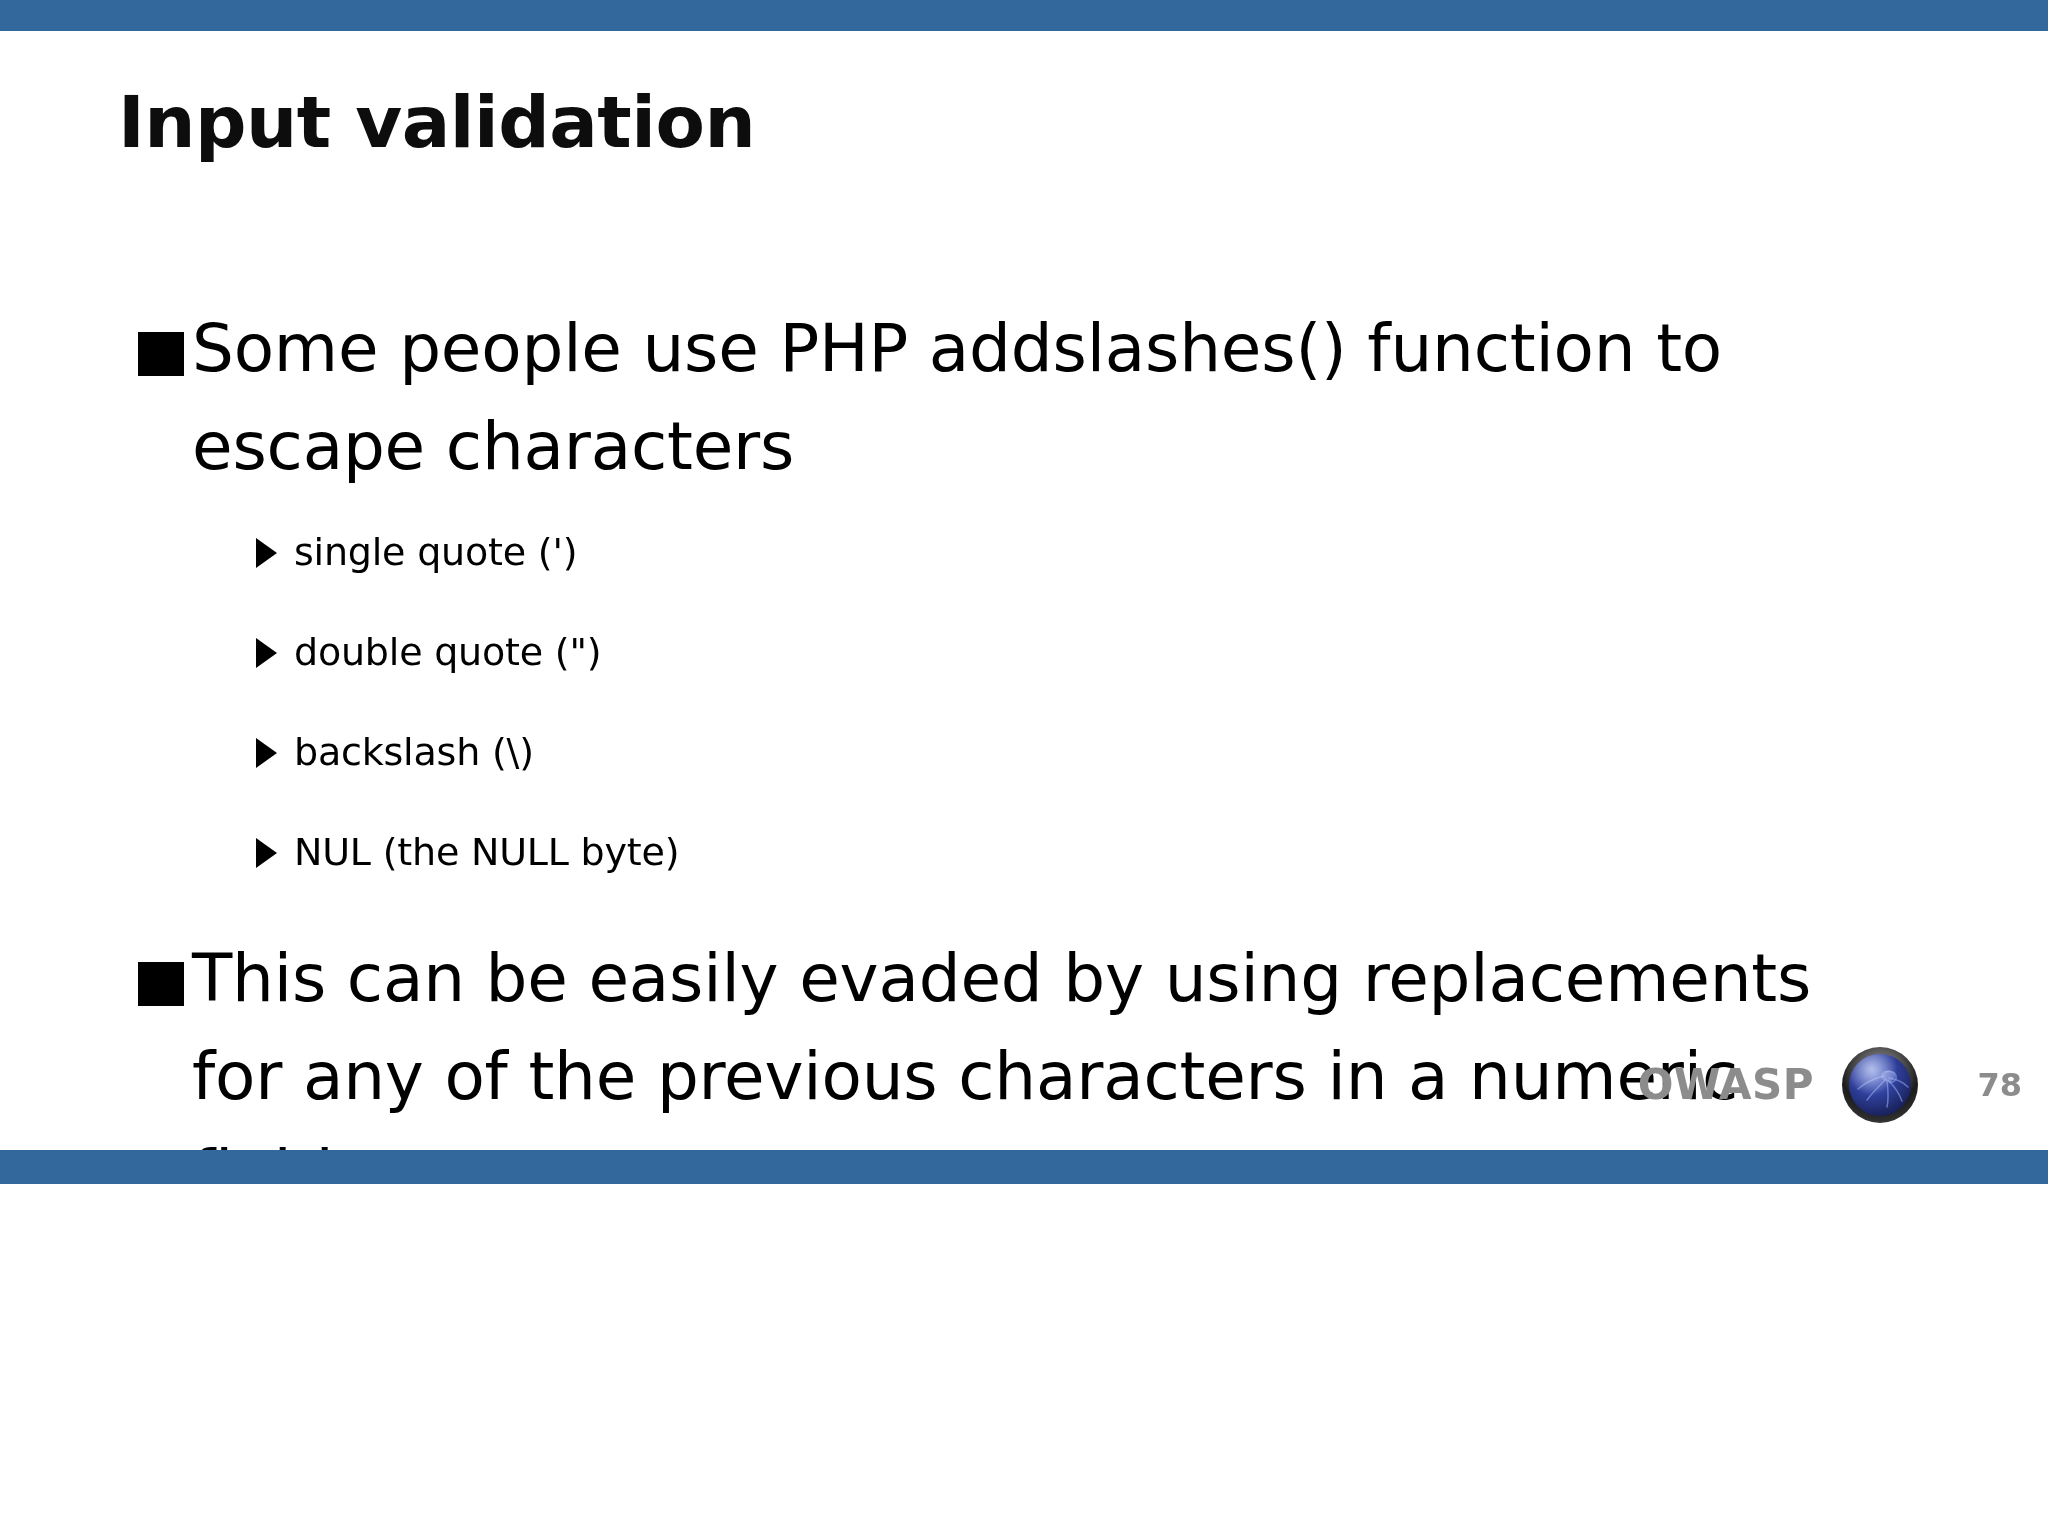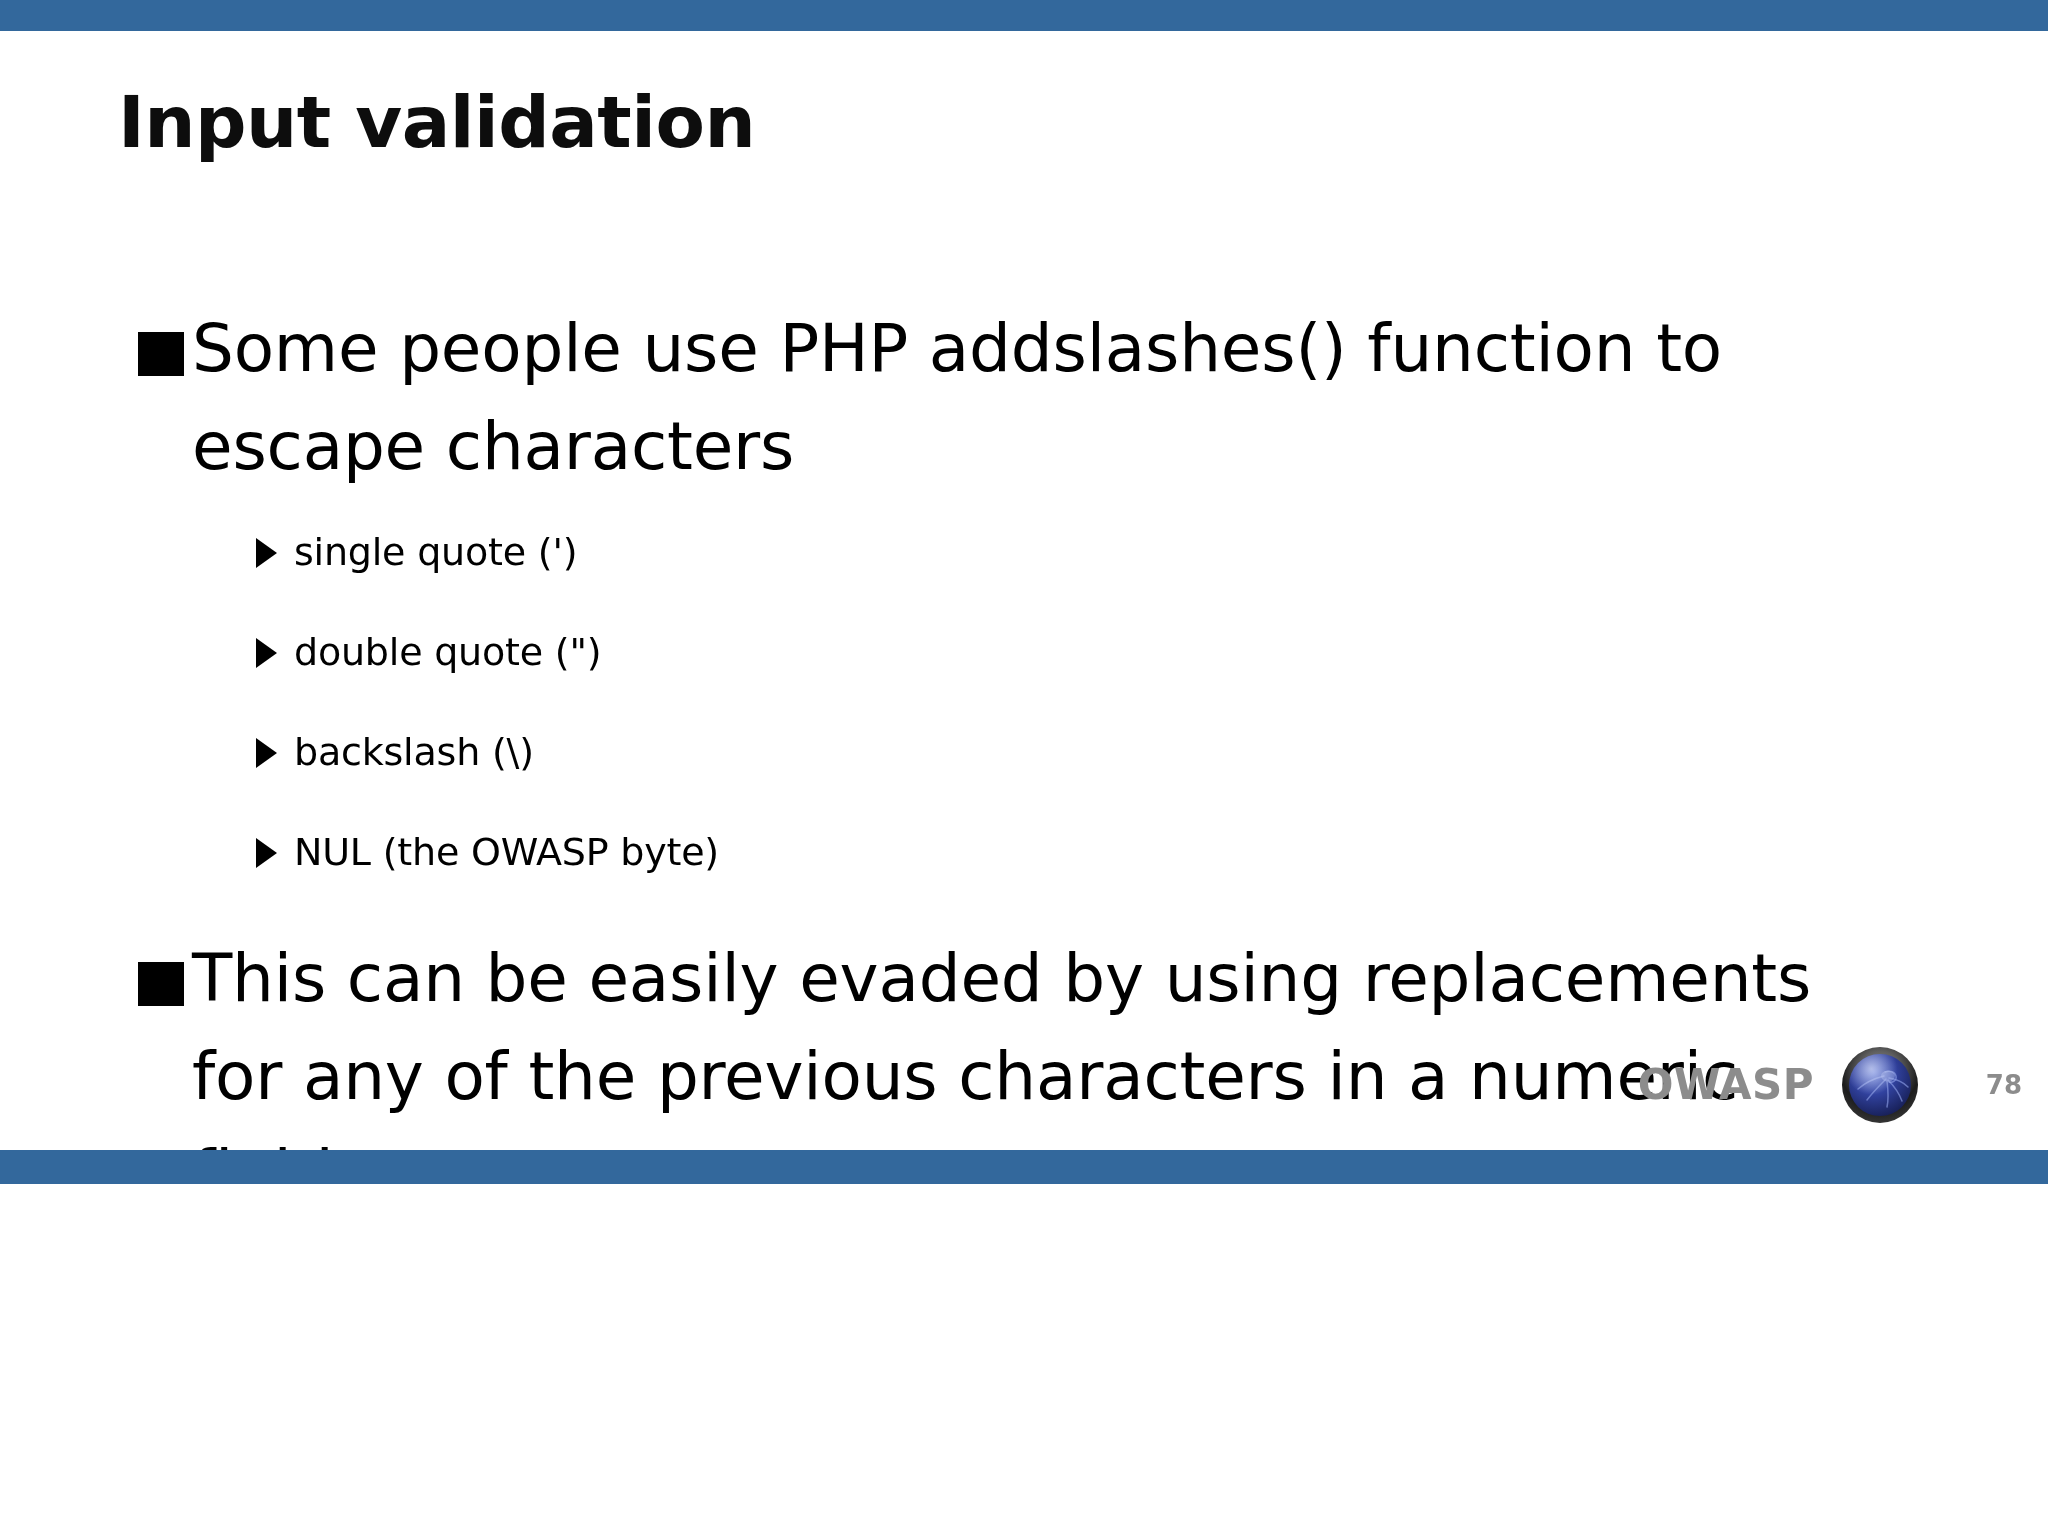--- a/index.html
+++ b/index.html
@@ -154,21 +154,21 @@
   .owasp-logo {
     width: 80px;
     height: 80px;
     position: relative;
     margin-right: 56px;
   }
   .owasp-logo svg { display: block; }
   .page-num {
     font-family: "DejaVu Sans", sans-serif;
     font-weight: bold;
-    font-size: 26px;
+    font-size: 32px;
     color: #8c8c8c;
     line-height: 1;
     min-width: 46px;
     text-align: right;
   }
 </style>
 </head>
 <body>
 
 <div class="slide">
@@ -202,21 +202,21 @@
       <div class="l2">
         <span class="l2-marker">
             <span class="tri"></span>
           </span>
         <span class="l2-text">backslash (\)</span>
       </div>
       <div class="l2">
         <span class="l2-marker">
             <span class="tri"></span>
           </span>
-        <span class="l2-text">NUL (the OWASP byte)</span>
+        <span class="l2-text">NUL (the NULL byte)</span>
       </div>
     </div>
 
     <div class="gap-block"></div>
 
     <div class="l1">
       <span class="l1-marker">
           <span class="sq"></span>
         </span>
       <span class="l1-text">This can be easily evaded by using replacements for any of the previous characters in a numeric field</span>

